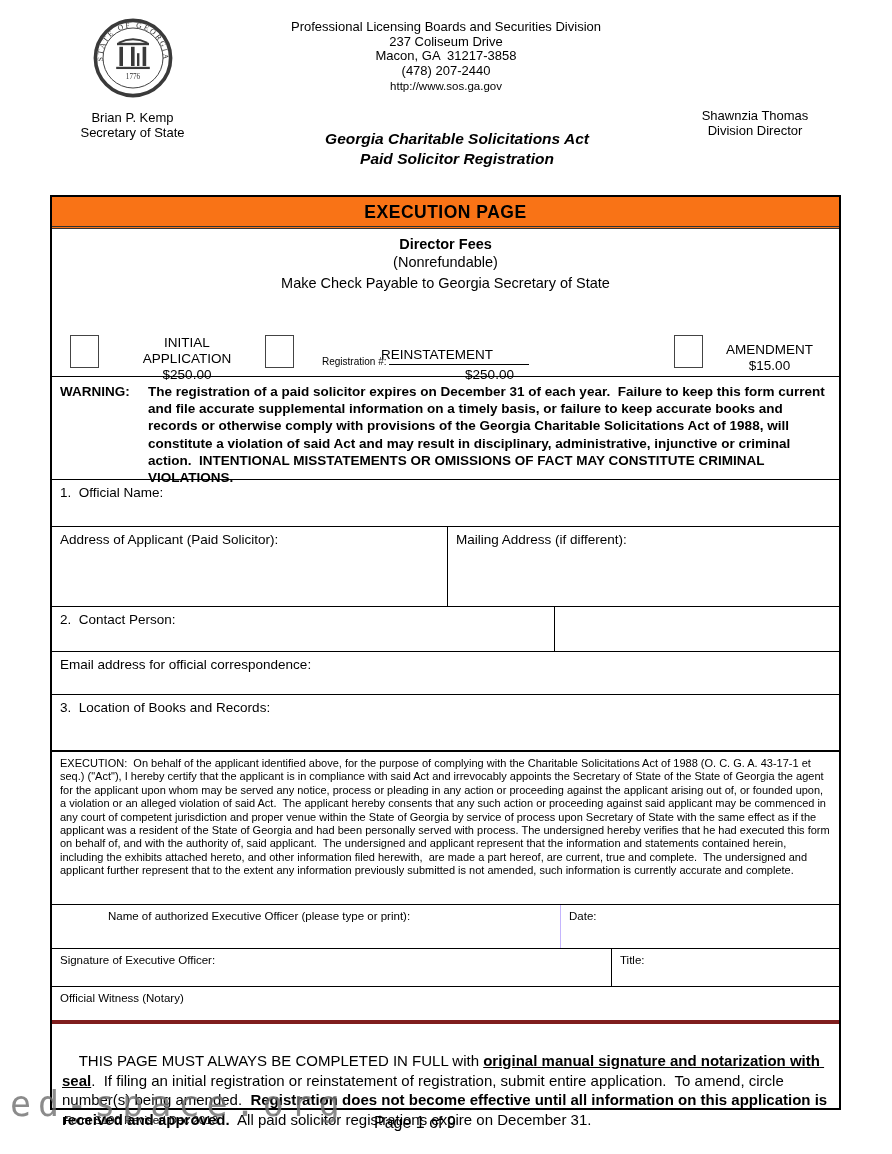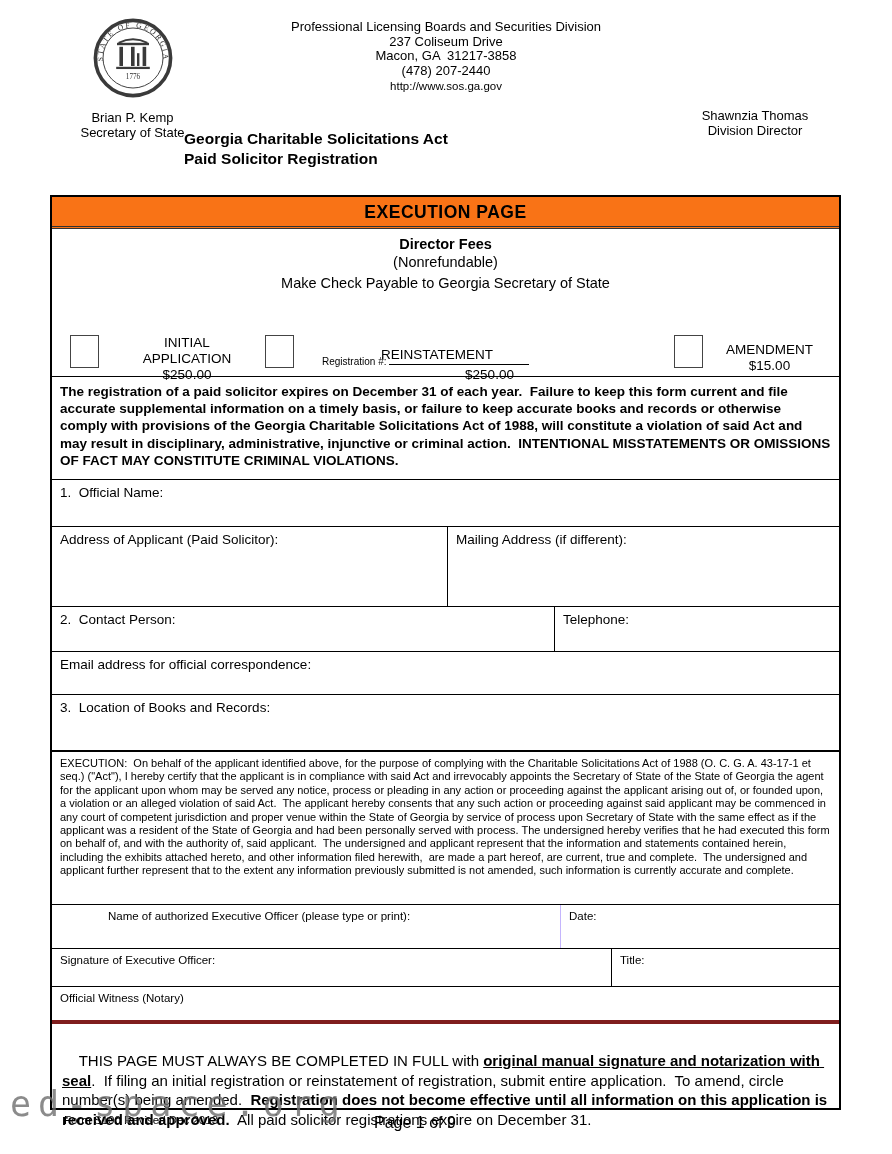--- a/index.html
+++ b/index.html
@@ -8,21 +8,21 @@
     font-family:"Liberation Sans","DejaVu Sans",sans-serif;color:#000;
     overflow:hidden;
   }
   .pre{white-space:pre-wrap;}
   
   .hdr-center{position:absolute;left:246px;top:20px;width:400px;text-align:center;font-size:13px;line-height:14.7px;}
   .hdr-center .small{font-size:11.5px;}
   .seal-wrap{position:absolute;left:93px;top:18px;width:80px;height:80px;}
   .official-left{position:absolute;left:40px;top:110px;width:185px;text-align:center;font-size:13px;line-height:15px;}
   .official-right{position:absolute;left:660px;top:108px;width:190px;text-align:center;font-size:13px;line-height:15px;}
-  .form-title{position:absolute;left:184px;top:129px;width:490px;font-weight:bold;font-size:15.5px;line-height:20px;}
+  .form-title{position:absolute;left:212px;top:129px;width:490px;text-align:center;font-weight:bold;font-size:15.5px;line-height:20px;font-style:italic;}
   
   .mainbox{position:absolute;left:50px;top:195px;width:791px;border:2px solid #000;box-sizing:border-box;}
   .row{box-sizing:border-box;border-bottom:1px solid #000;position:relative;}
   .execbar{height:32px;background:#f97316;border-bottom:3px double #333;text-align:center;font-weight:bold;font-size:17.5px;letter-spacing:.5px;line-height:30px;}
   .fees{height:148px;}
   .fees-title{text-align:center;font-weight:bold;font-size:14.5px;padding-top:7px;}
   .fees-line{text-align:center;font-size:14.5px;line-height:21px;}
   .feerow{position:absolute;left:0;top:108px;width:100%;height:40px;}
   .cbx{position:absolute;width:29px;height:33px;border:1.5px solid #444;background:#fff;box-sizing:border-box;top:-2px;}
   .fee-label{position:absolute;text-align:center;font-size:13.5px;line-height:16px;}
@@ -122,42 +122,40 @@
 
       <div class="cbx" style="left:622px;"></div>
       <div class="fee-label" style="left:655px;top:5px;width:125px;">
         <div>AMENDMENT</div>
         <div class="amt">$15.00</div>
       </div>
     </div>
   </div>
 
   <div class="row warn">
+    <div class="warn-label">WARNING:</div>
     <div class="warn-body pre">The registration of a paid solicitor expires on December 31 of each year.  Failure to keep this form current and file accurate supplemental information on a timely basis, or failure to keep accurate books and records or otherwise comply with provisions of the Georgia Charitable Solicitations Act of 1988, will constitute a violation of said Act and may result in disciplinary, administrative, injunctive or criminal action.  INTENTIONAL MISSTATEMENTS OR OMISSIONS OF FACT MAY CONSTITUTE CRIMINAL VIOLATIONS.</div>
   </div>
 
   <div class="row fieldrow" style="height:47px;">
     <span class="lbl pre">1.  Official Name:</span>
   </div>
 
   <div class="row split" style="height:80px;">
     <div class="cell fieldrow" style="width:396px;border-right:1px solid #000;">
       <span class="pre">Address of Applicant (Paid Solicitor):</span>
     </div>
     <div class="cell fieldrow" style="flex:1;">
       <span class="pre">Mailing Address (if different):</span>
     </div>
   </div>
 
   <div class="row split" style="height:45px;">
     <div class="cell fieldrow" style="width:503px;border-right:1px solid #000;">
       <span class="pre">2.  Contact Person:</span>
-    </div>
-    <div class="cell fieldrow" style="flex:1;">
-      <span class="pre">Telephone:</span>
     </div>
   </div>
 
   <div class="row fieldrow" style="height:43px;">
     <span class="lbl pre">Email address for official correspondence:</span>
   </div>
 
   <div class="row fieldrow" style="height:57px;border-bottom:2px solid #000;">
     <span class="lbl pre">3.  Location of Books and Records:</span>
   </div>

